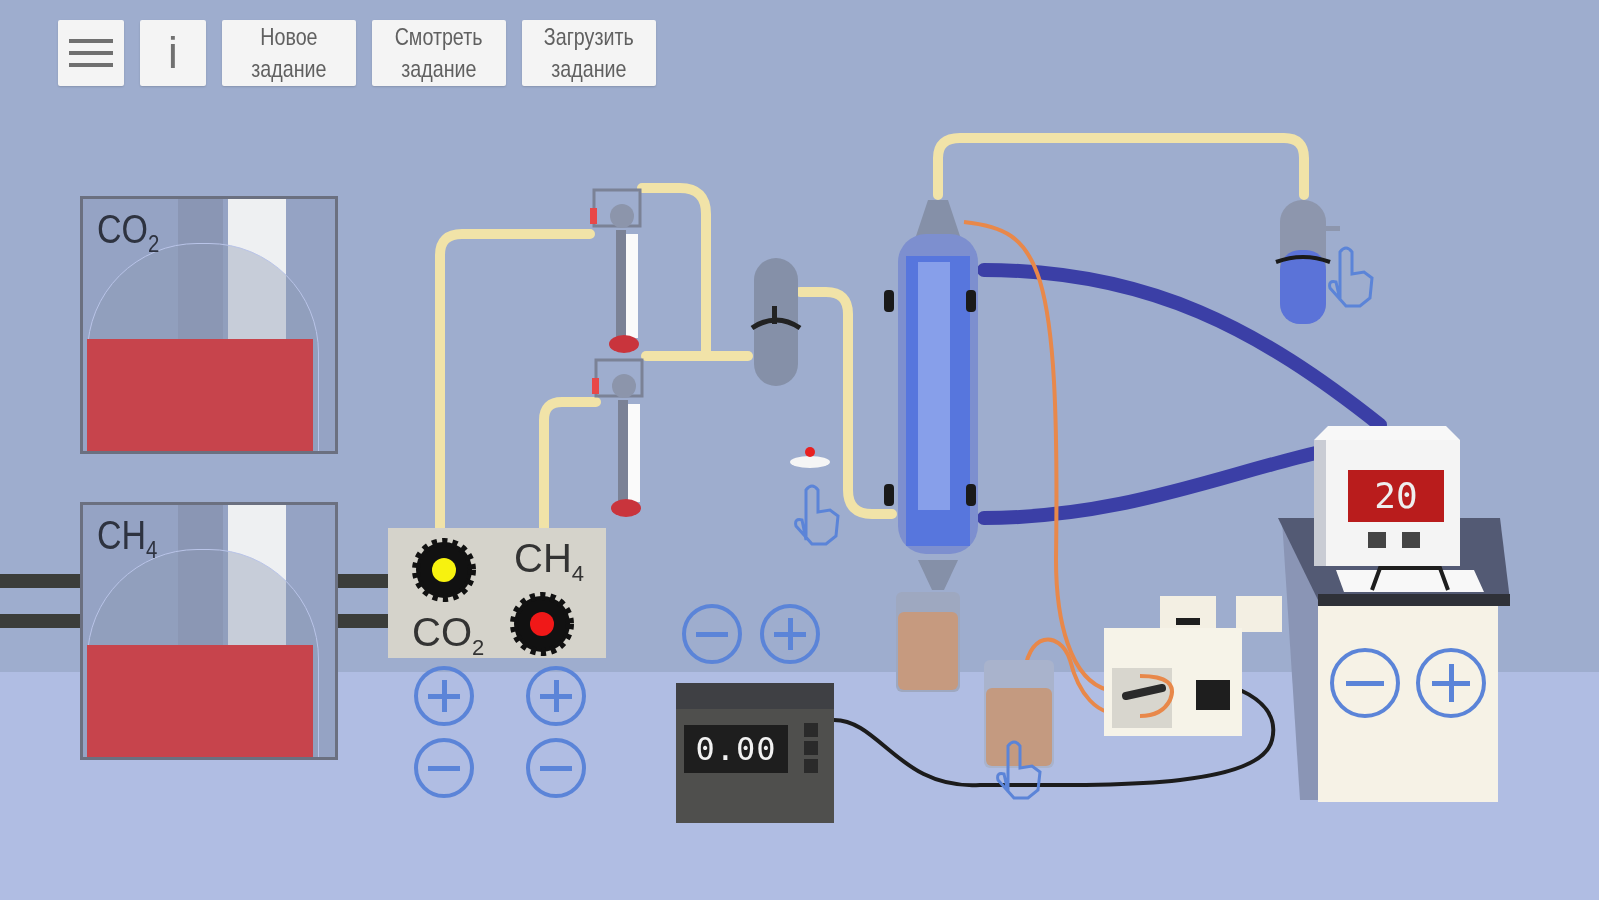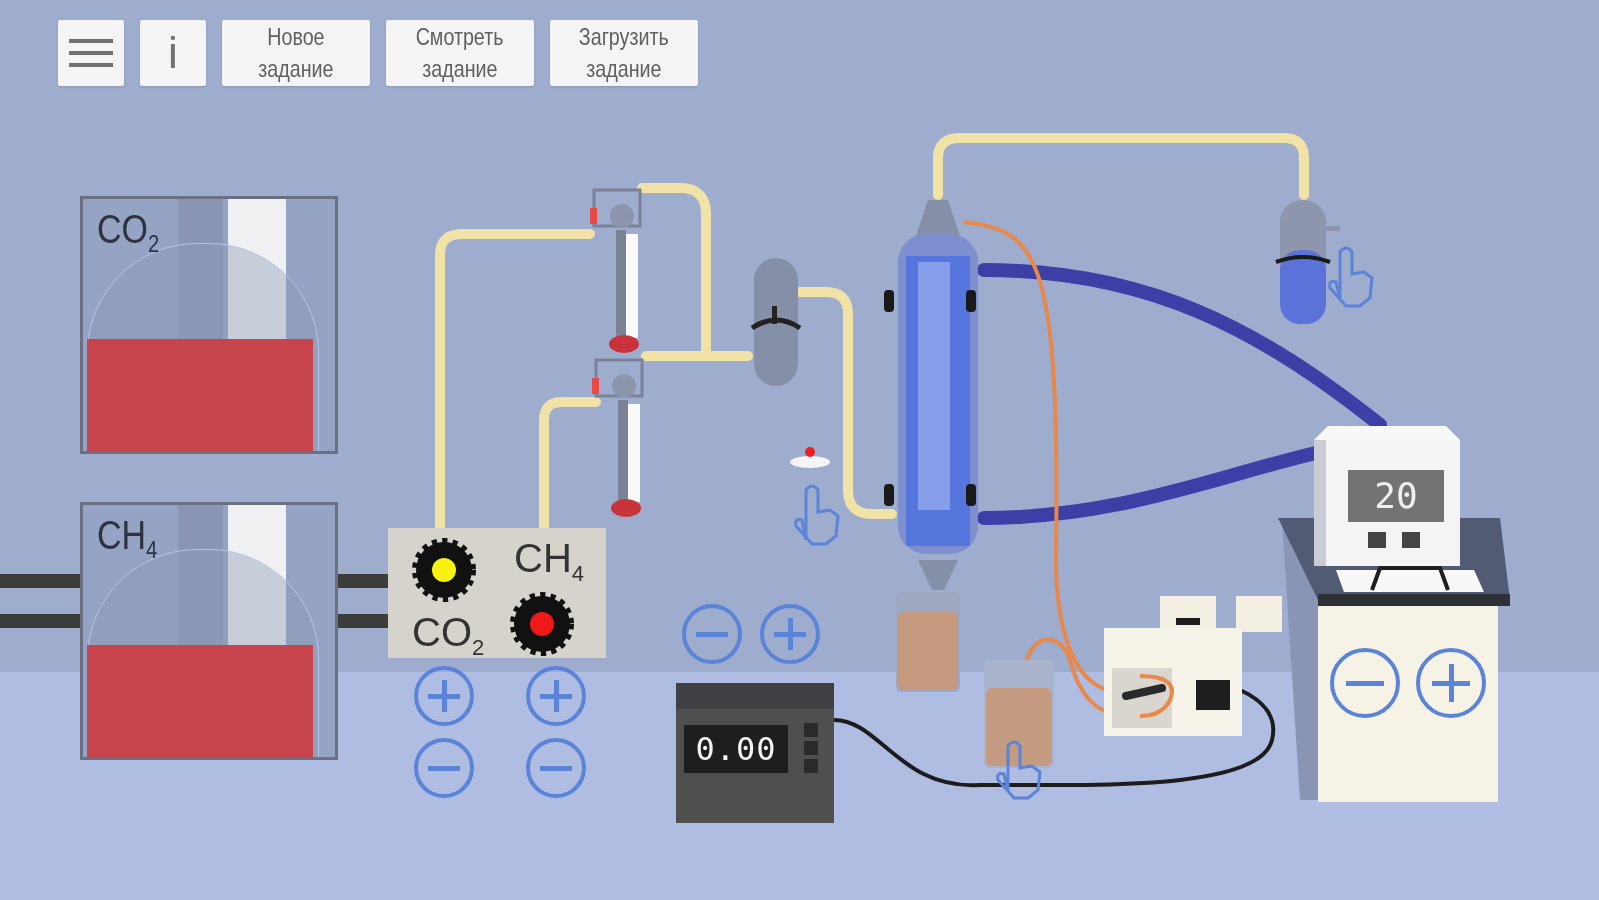--- a/index.html
+++ b/index.html
@@ -5,21 +5,21 @@
   html, body { margin:0; padding:0; }
   body { width:1599px; height:900px; overflow:hidden; position:relative;
          background:#9daccd; font-family:"Liberation Sans", sans-serif; }
   .wall { position:absolute; left:0; top:0; width:1599px; height:672px; background:#9eadce; }
   .floor { position:absolute; left:0; top:672px; width:1599px; height:228px; background:#b0bde3; }
   .toolbar { position:absolute; left:58px; top:20px; display:flex; gap:16px; }
   .tbtn { background:#f4f4f4; height:66px; border-radius:2px; display:flex; flex-direction:column;
           align-items:center; justify-content:center; color:#606060; font-size:24px; line-height:32px;
           text-align:center; box-shadow:0 1px 2px rgba(0,0,0,.15); cursor:pointer; }
   .tbtn.sq { width:66px; }
-  .tbtn.txt { width:148px; }
+  .tbtn.txt { width:134px; }
   .tbtn.txt span { display:block; transform:scaleX(0.82); white-space:nowrap; }
   .burger { display:flex; flex-direction:column; gap:8px; }
   .burger i { display:block; width:44px; height:4px; background:#707070; }
   .info { font-size:44px; color:#707070; font-family:"Liberation Sans", sans-serif; }
   svg.scene { position:absolute; left:0; top:0; }
   .gasbox { position:absolute; width:258px; height:258px; border:3px solid #6b7080; box-sizing:border-box; overflow:hidden; background:#95a3c4; }
   .gasbox .label { position:absolute; left:14px; top:8px; font-size:40px; color:#2e3340; transform:scaleX(0.85); transform-origin:left; }
   .gasbox .label sub { font-size:24px; }
   .panel { position:absolute; left:388px; top:528px; width:218px; height:130px; background:#d5d3cb; }
   .panel .lab { position:absolute; font-size:40px; color:#333; }
@@ -31,21 +31,21 @@
   .ctl.plus::after { top:10px; bottom:10px; left:24px; width:5px; }
   .ctl.big { width:70px; height:70px; }
   .ctl.big.minus::before, .ctl.big.plus::before { top:29px; left:12px; right:12px; }
   .ctl.big.plus::after { left:29px; top:12px; bottom:12px; }
   .meter { position:absolute; left:676px; top:683px; width:158px; height:140px; background:#4f4f4d; }
   .meter .top { position:absolute; left:0; top:0; right:0; height:26px; background:#3f4044; }
   .meter .screen { position:absolute; left:8px; top:42px; width:104px; height:48px; background:#1e1e1e;
                    color:#f2f2f2; font-family:"DejaVu Sans Mono", monospace; font-size:32px; line-height:48px; text-align:center; letter-spacing:1px; }
   .meter .btns { position:absolute; left:128px; top:40px; width:14px; }
   .meter .btns i { display:block; width:14px; height:14px; background:#2a2a2a; margin-bottom:4px; }
-  .thermo-disp { position:absolute; left:1348px; top:470px; width:96px; height:52px; background:#737373; color:#eee;
+  .thermo-disp { position:absolute; left:1348px; top:470px; width:96px; height:52px; background:#b91c1c; color:#eee;
                  font-family:"DejaVu Sans Mono", monospace; font-size:36px; line-height:52px; text-align:center; }
 </style>
 </head>
 <body>
 
 <div class="wall"></div>
 <div class="floor"></div>
 
 <svg class="scene" width="1599" height="900">
 

